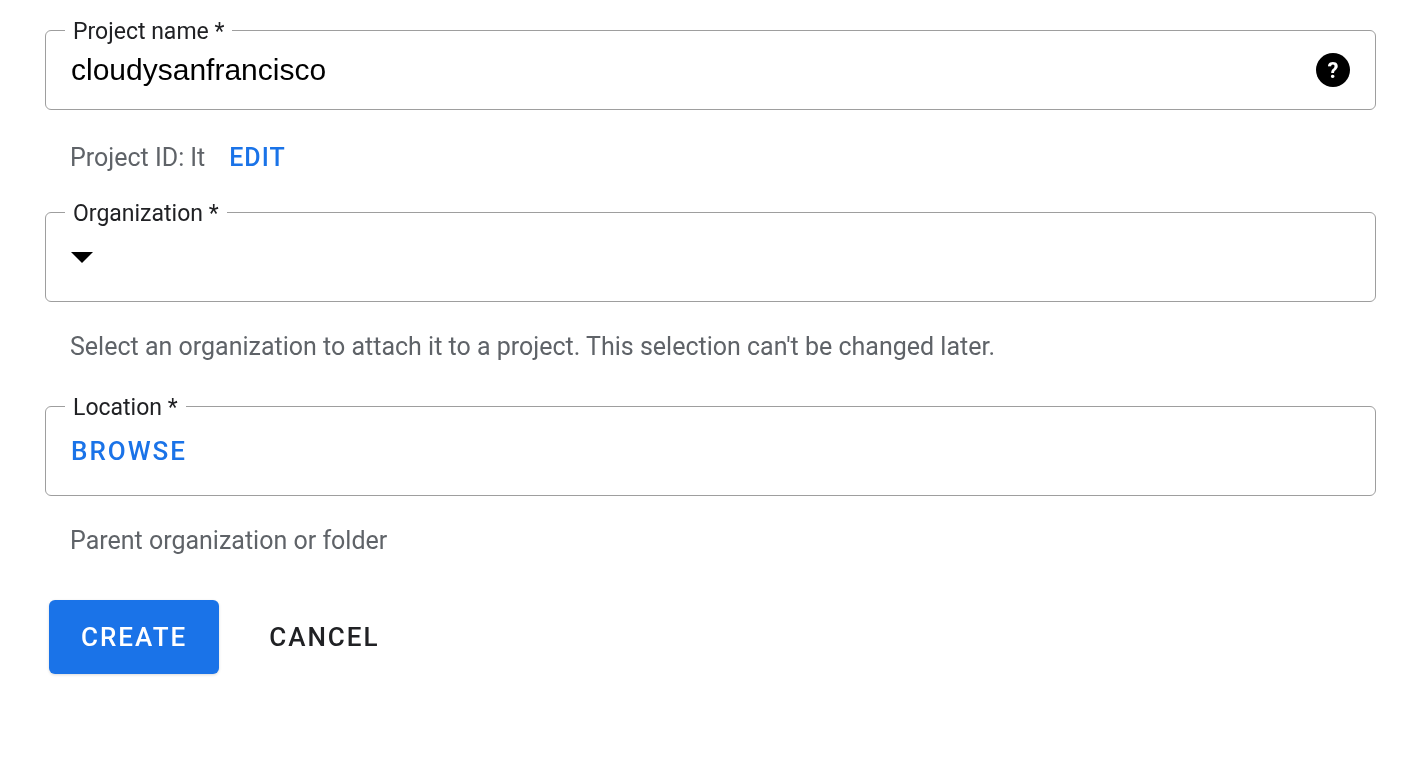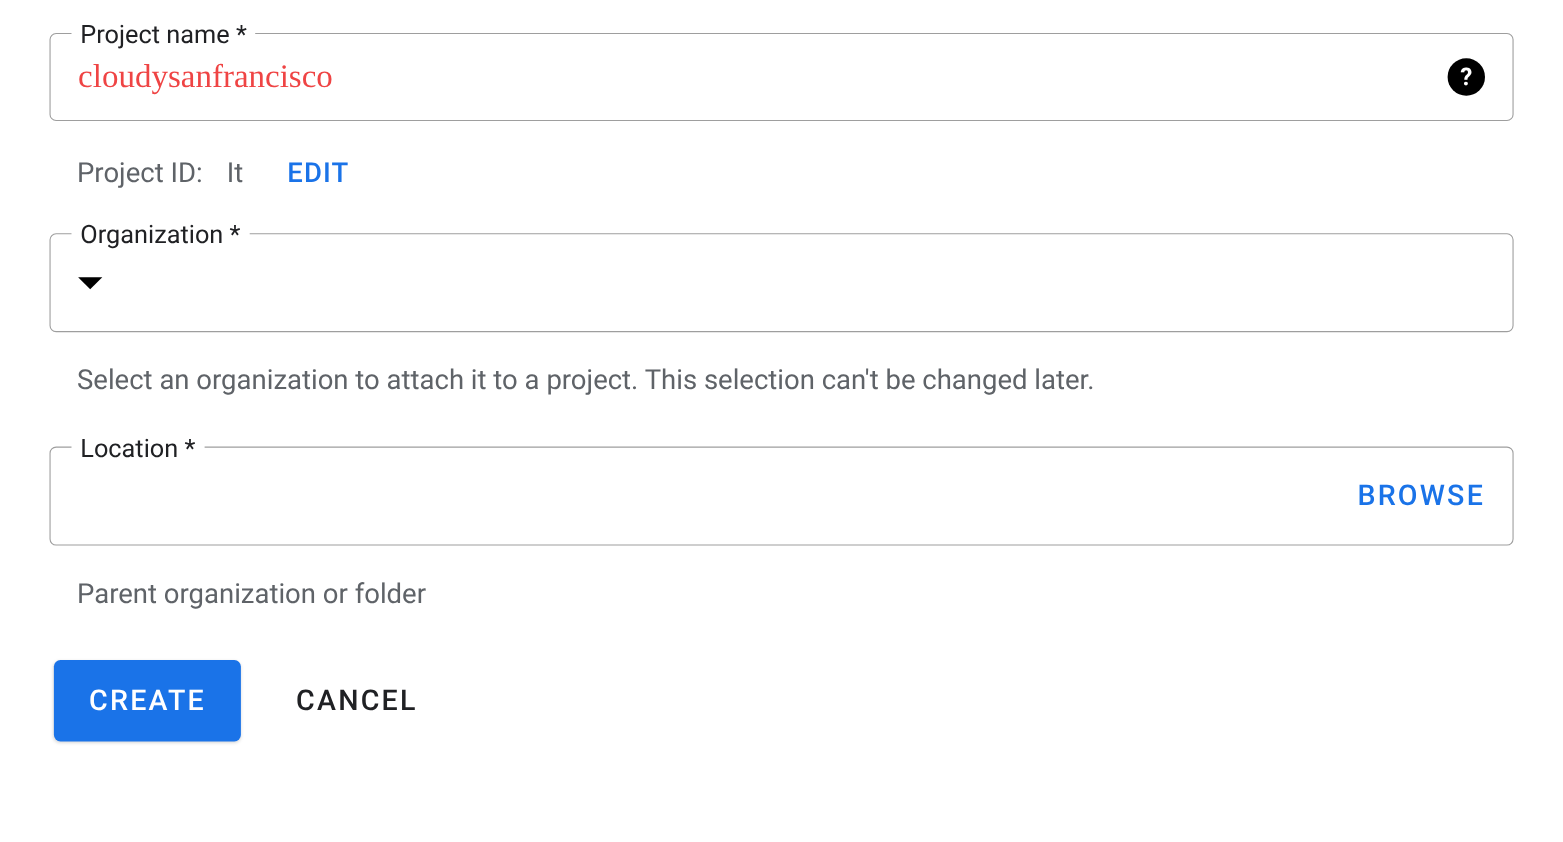--- a/index.html
+++ b/index.html
@@ -32,26 +32,26 @@
       left: 20px;
       background: #fff;
       padding: 0 8px;
       font-size: 23px;
       font-weight: 400;
       color: #202124;
       z-index: 1;
     }
     .field-value {
       font-size: 30px;
-      color: #ef4444;
+      color: #000000;
       border: none;
       outline: none;
       background: transparent;
       width: 100%;
-      font-family: Liberation Serif, serif;
+      font-family: Liberation Sans, sans-serif;
     }
     .help-icon {
       width: 34px;
       height: 34px;
       background: #000;
       border-radius: 50%;
       display: flex;
       align-items: center;
       justify-content: center;
       color: #fff;
@@ -60,21 +60,21 @@
       flex-shrink: 0;
       cursor: pointer;
     }
     .hint-line {
       font-size: 25px;
       color: #5f6368;
       padding: 15px 25px 40px 25px;
       display: flex;
       flex-wrap: wrap;
       align-items: center;
-      gap: 22px;
+      gap: 6px;
     }
     .hint-strong {
       color: #202124;
       font-weight: 500;
     }
     .edit-link {
       color: #1a73e8;
       font-weight: 500;
       letter-spacing: 1px;
       cursor: pointer;
@@ -91,21 +91,20 @@
       border-top: 11px solid #000;
       flex-shrink: 0;
     }
     .org-hint {
       font-size: 25px;
       color: #5f6368;
       padding: 12px 25px 45px 25px;
     }
     .location-field .field-outline {
       min-height: 90px;
-      justify-content: flex-end;
     }
     .browse-link {
       color: #1a73e8;
       font-size: 26px;
       font-weight: 500;
       letter-spacing: 2px;
       cursor: pointer;
     }
     .location-hint {
       font-size: 25px;

